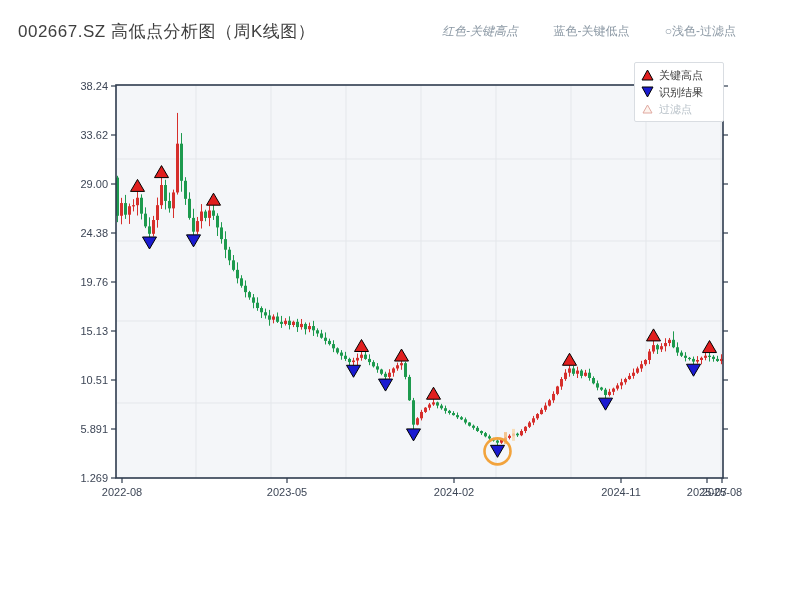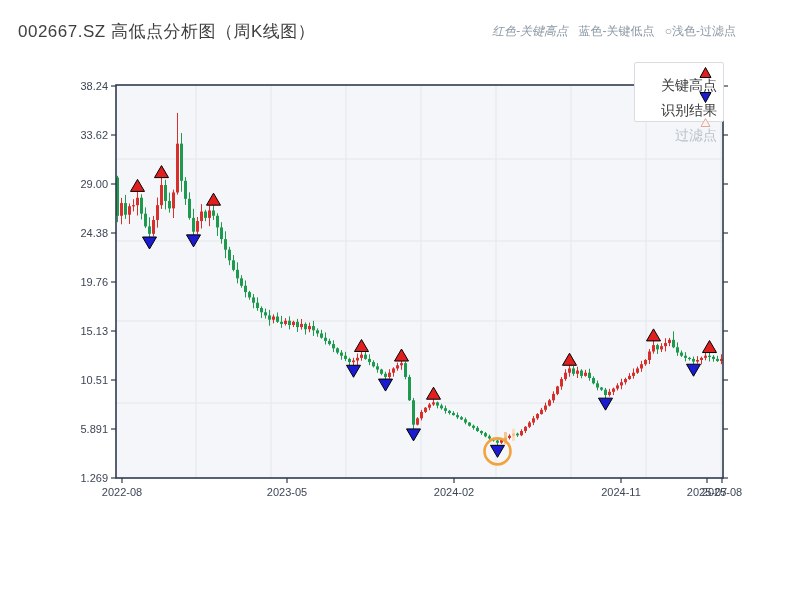--- a/index.html
+++ b/index.html
@@ -2,27 +2,27 @@
 <html><head>
 <meta charset="utf-8">
 <style>
   html,body{margin:0;padding:0;background:#fff;}
   .screen{position:relative;width:800px;height:600px;background:#ffffff;overflow:hidden;
           font-family:"Liberation Sans","DejaVu Sans",sans-serif;}
   .title{position:absolute;left:18px;top:20px;font-size:17px;color:#3f3f3f;letter-spacing:0.5px;}
   .sub-red{position:absolute;left:14px;top:50px;font-size:12px;color:#e25c5c;}
   .sub-green{position:absolute;left:14px;top:67px;font-size:12px;color:#53b06d;}
   .hints{position:absolute;top:23px;right:64px;font-size:12px;color:#8b98a4;white-space:nowrap;}
-  .hints span{margin-left:7px;}
+  .hints span{margin-left:32px;}
   .hints span:first-child{margin-left:0;font-style:italic;}
   #chart-svg{position:absolute;left:0;top:0;}
   .legend-box{position:absolute;left:634px;top:62px;width:90px;height:60px;background:#ffffff;
               border:1px solid #d9dde2;border-radius:2px;box-sizing:border-box;padding:3px 6px;
               display:flex;flex-direction:column;justify-content:space-around;z-index:5;}
-  .legend-row{display:flex;align-items:flex-end;font-size:14px;color:#3a3a3a;line-height:12px;flex-direction:column;}
+  .legend-row{display:flex;align-items:center;font-size:11px;color:#3a3a3a;line-height:12px;}
   .legend-row .lg-icon{width:13px;height:12px;margin-right:5px;flex:0 0 13px;}
   .legend-row.muted{color:#b9c2c9;}
 </style>
 </head>
 <body>
 
 <div class="screen">
 
   <div class="title">002667.SZ 高低点分析图（周K线图）</div>
 

